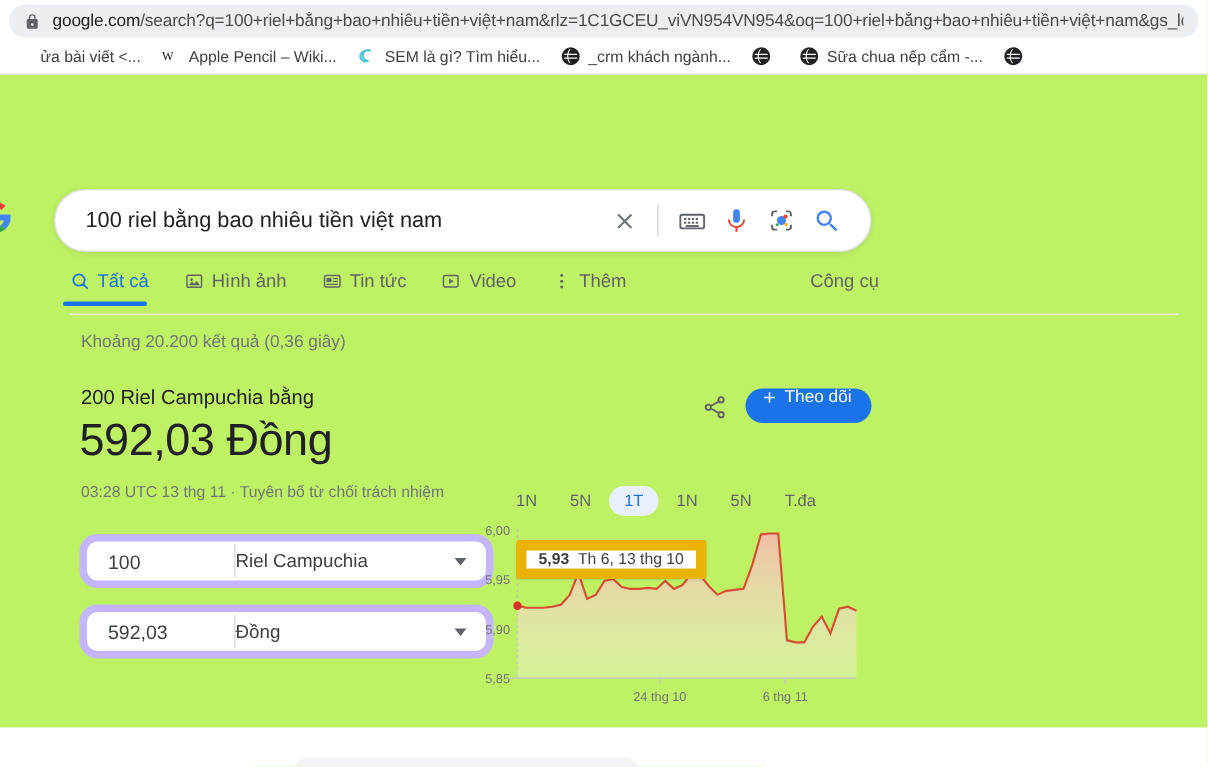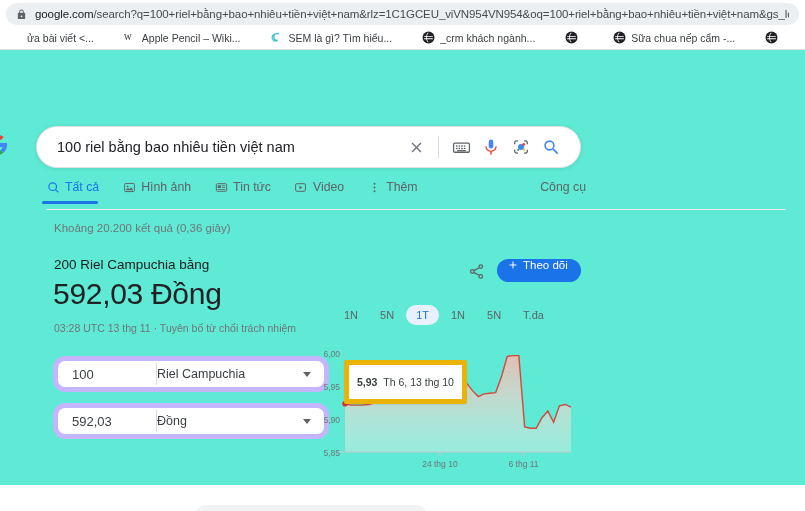--- a/index.html
+++ b/index.html
@@ -39,41 +39,41 @@
     white-space: nowrap;
     overflow: hidden;
   }
   .url-text .host { color: #202124; }
 
   
   .bookmarks-bar {
     display: flex; align-items: center;
     height: 24px;
     padding: 0 2px;
-    gap: 16px;
+    gap: 0px;
     border-bottom: 1px solid #dfe1e5;
     overflow: hidden;
     white-space: nowrap;
     text-align: right;
   }
   .bm {
     display: flex; align-items: center;
     gap: 5px;
     padding: 2px 7px;
     font-size: 10.5px;
     color: #3c4043;
     white-space: nowrap;
     flex: 0 0 auto;
     cursor: pointer;
   }
   .bm-ico { width: 13px; height: 13px; display:flex; align-items:center; justify-content:center; flex:0 0 auto;}
   .bm-label { overflow: hidden; }
 
   
-  .page { position: relative; width: 805px; height: 435px; background:#5eead4; }
+  .page { position: relative; width: 805px; height: 435px; background:#bef264; }
 
   .glogo-partial {
     position: absolute;
     left: -14px; top: 84px;
     width: 22px; height: 22px;
   }
 
   
   .searchbox {
     position: absolute;
@@ -200,43 +200,43 @@
   }
   .caret {
     width: 0; height: 0;
     border-left: 4px solid transparent;
     border-right: 4px solid transparent;
     border-top: 5px solid #5f6368;
   }
 
   
   .ranges {
-    position: absolute; left: 334px; top: 255px;
+    position: absolute; left: 334px; top: 274px;
     display: flex; align-items: center; gap: 2px;
   }
   .range {
     font-size: 11px; color: #5f6368;
     padding: 4px 10px;
     border-radius: 11px;
     cursor: pointer;
   }
   .range.active { background: #e8f0fe; color: #1a73e8; }
 
   
   .chart-wrap {
     position: absolute; left: 312px; top: 297px;
     width: 265px; height: 135px;
   }
   .tooltip {
     position: absolute;
     left: 32px; top: 13px;
     background: #fff;
-    border: 5px solid #eab308;
+    border: 7px solid #eab308;
     border-radius: 2px;
-    padding: 11px 8px;
+    padding: 0 8px;
     font-size: 10.5px;
     color: #3c4043;
     white-space: nowrap;
     box-shadow: 0 1px 2px rgba(0,0,0,0.06);
     z-index: 5;
   }
   .tooltip b { font-weight: 700; }
 
   
   .more-btn {

